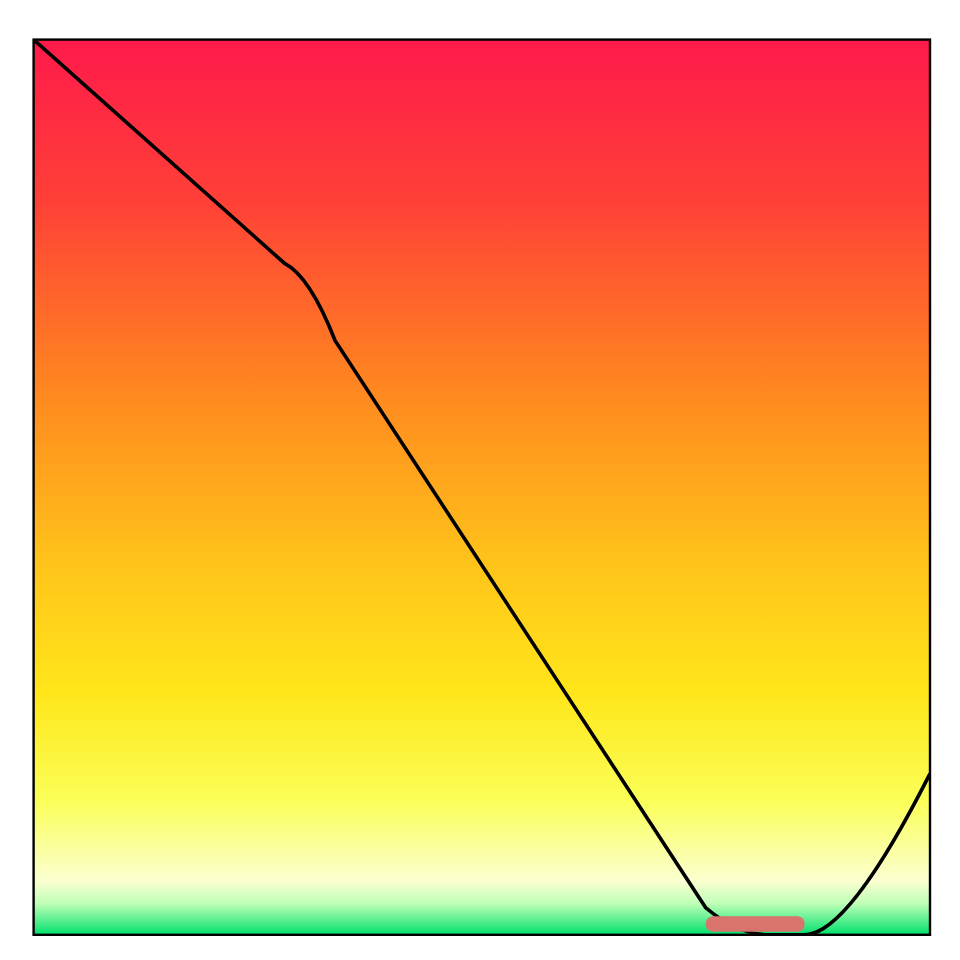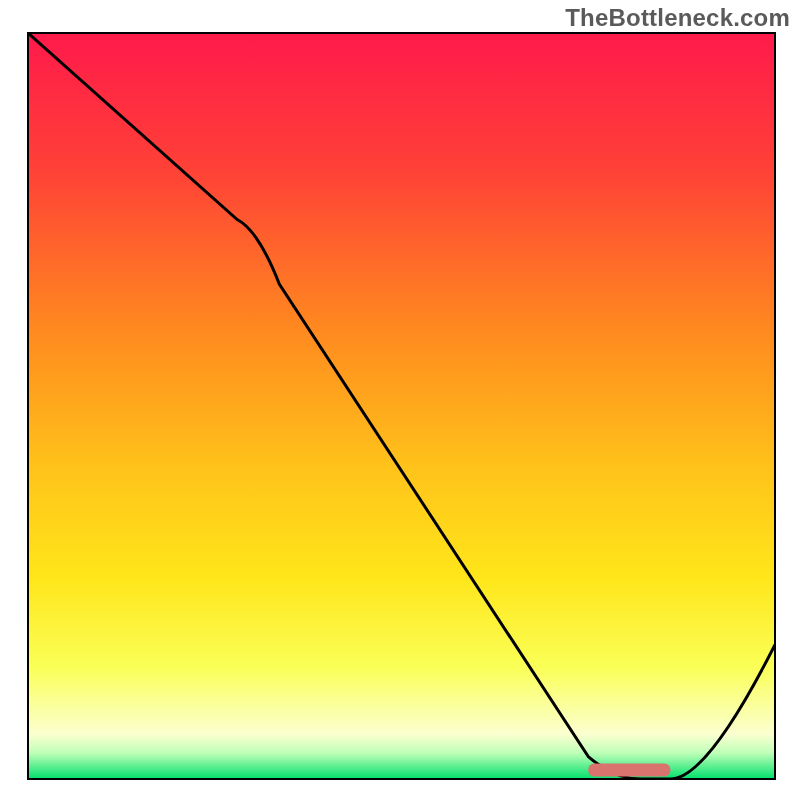--- a/index.html
+++ b/index.html
@@ -27,21 +27,20 @@
   svg {
     position: absolute;
     left: 0;
     top: 0;
   }
 </style>
 </head>
 <body>
 <div class="container">
 
-<div class="watermark">TheBottleneck.com</div>
 
 <svg id="chart" width="800" height="800">
   <defs>
     <linearGradient id="bg-grad" x1="0" y1="0" x2="0" y2="1">
           <stop offset="0%" stop-color="#ff1a4b"></stop>
           <stop offset="18%" stop-color="#ff4037"></stop>
           <stop offset="40%" stop-color="#ff8a1f"></stop>
           <stop offset="57.99999999999999%" stop-color="#ffc21a"></stop>
           <stop offset="73%" stop-color="#ffe61a"></stop>
           <stop offset="85%" stop-color="#faff57"></stop>

